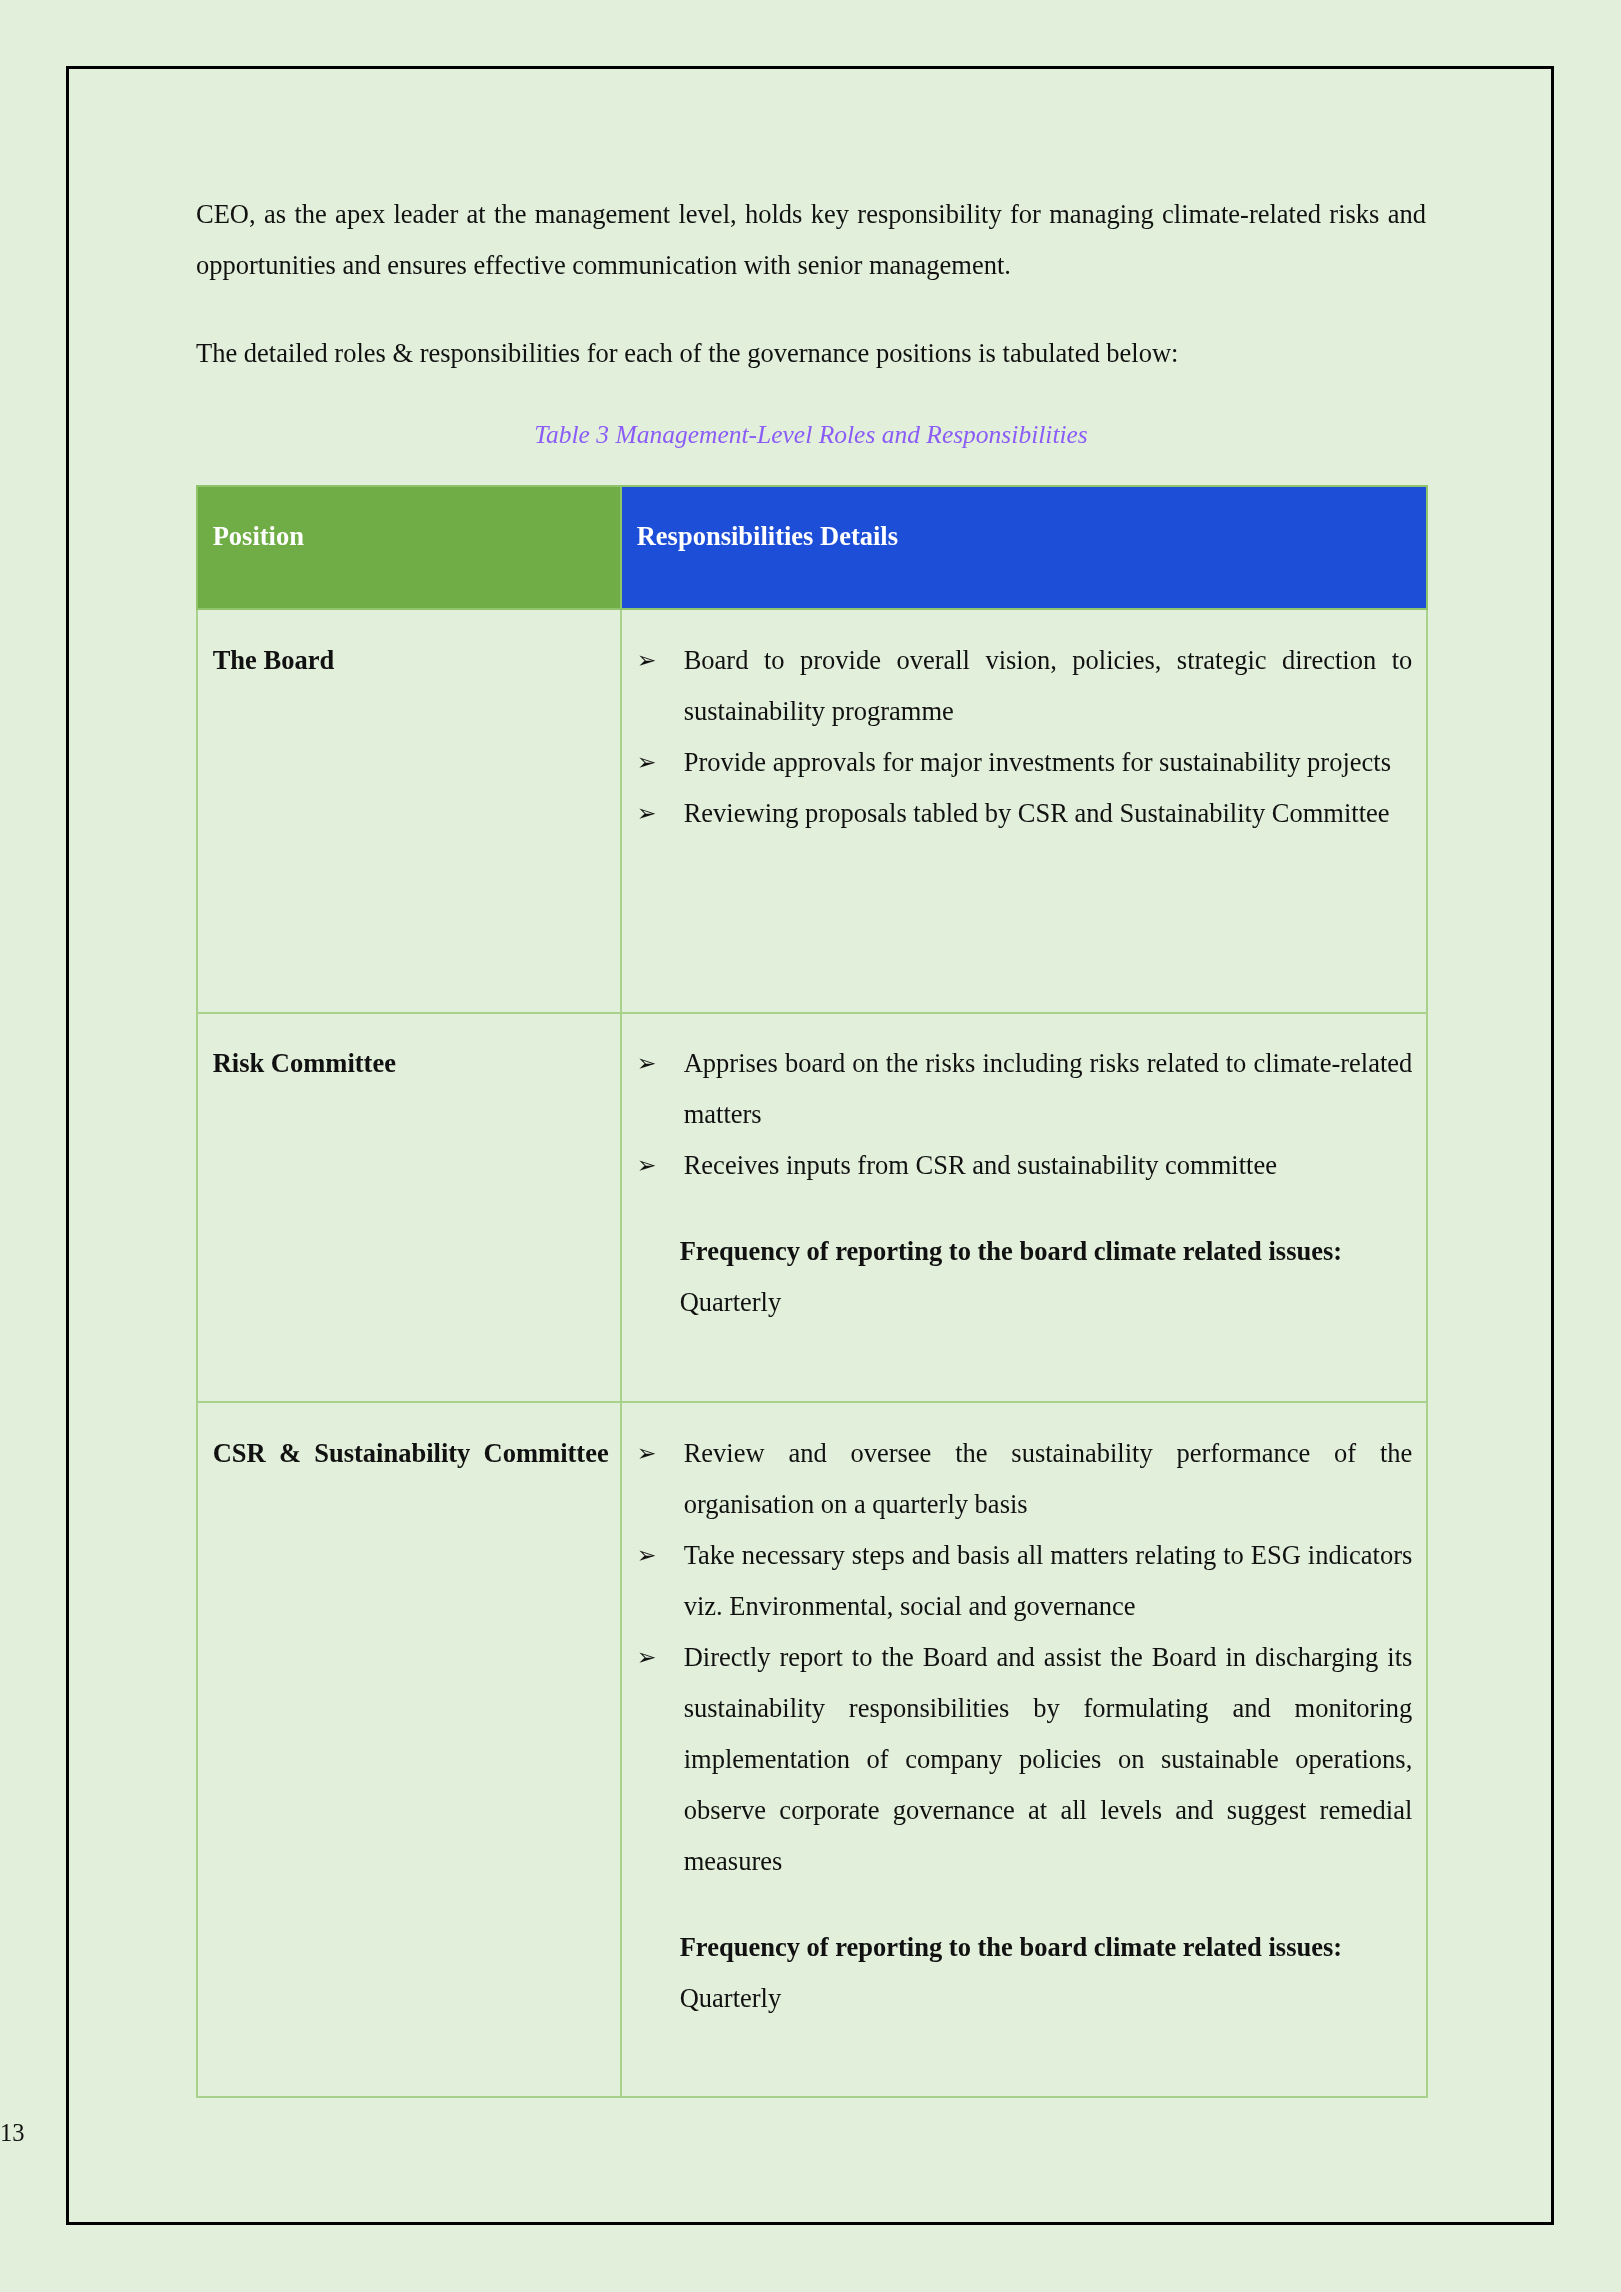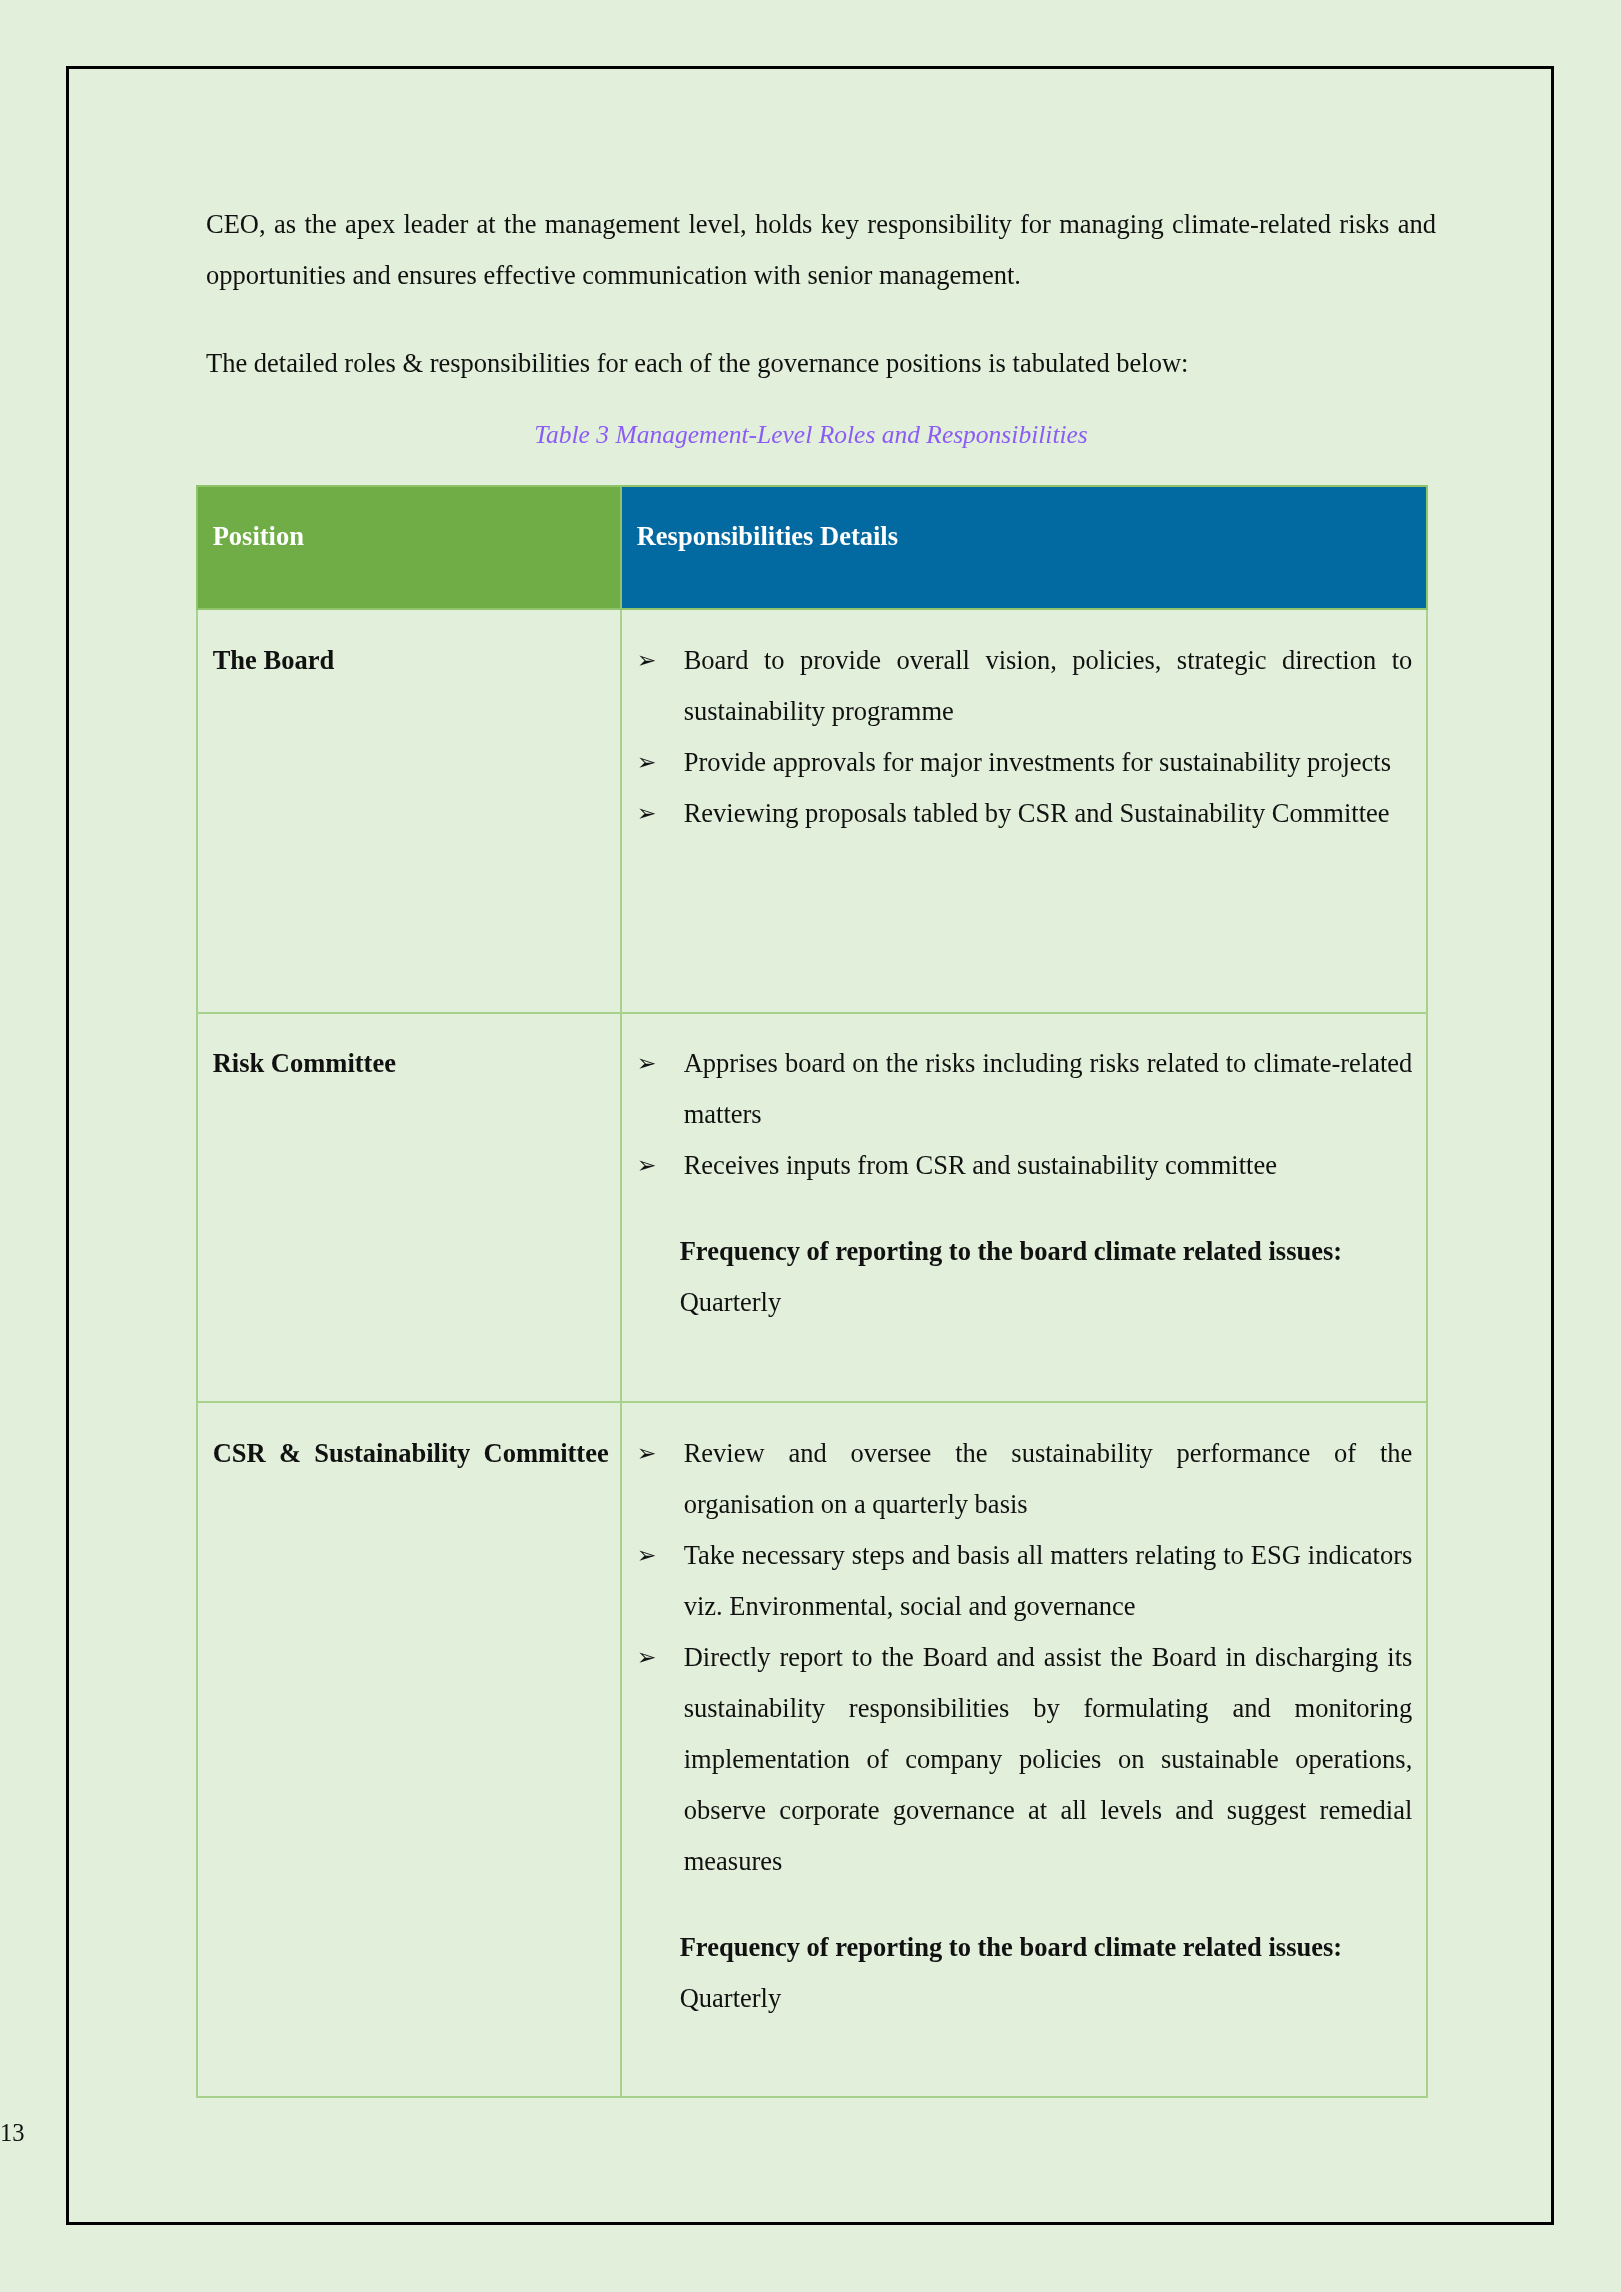--- a/index.html
+++ b/index.html
@@ -16,21 +16,21 @@
     left: 66px; top: 66px;
     width: 1482px; height: 2153px;
     border: 3.9px solid #000;
   }
   .para {
     position: absolute;
     left: 196px; width: 1230px;
     font-size: 26.5px;
     line-height: 51px;
     text-align: justify;
-    margin: 10px;
+    margin: 0;
   }
   .p1 { top: 189px; }
   .p2 { top: 328px; }
   .caption {
     position: absolute;
     left: 196px; width: 1230px; top: 420px;
     text-align: center;
     font-style: italic;
     font-size: 25.5px;
     color: #44546a;
@@ -117,21 +117,21 @@
 <p class="caption" style="color: #8b5cf6;">Table 3 Management-Level Roles and Responsibilities</p>
 
 <table class="roles">
   <colgroup>
       <col class="c1">
       <col class="c2">
     </colgroup>
   <thead>
     <tr>
       <th style="background: rgb(112, 173, 71);">Position</th>
-      <th style="background: #0369a1;">Responsibilities Details</th>
+      <th style="background: #1d4ed8;">Responsibilities Details</th>
     </tr>
   </thead>
   <tbody>
 
     <tr class="r1">
       <td class="pos" style="border-color: rgb(169, 209, 142);">The Board</td>
       <td style="border-color: rgb(169, 209, 142);">
         <ul class="resp">
           <li>
             <span class="bullet">➢</span>

